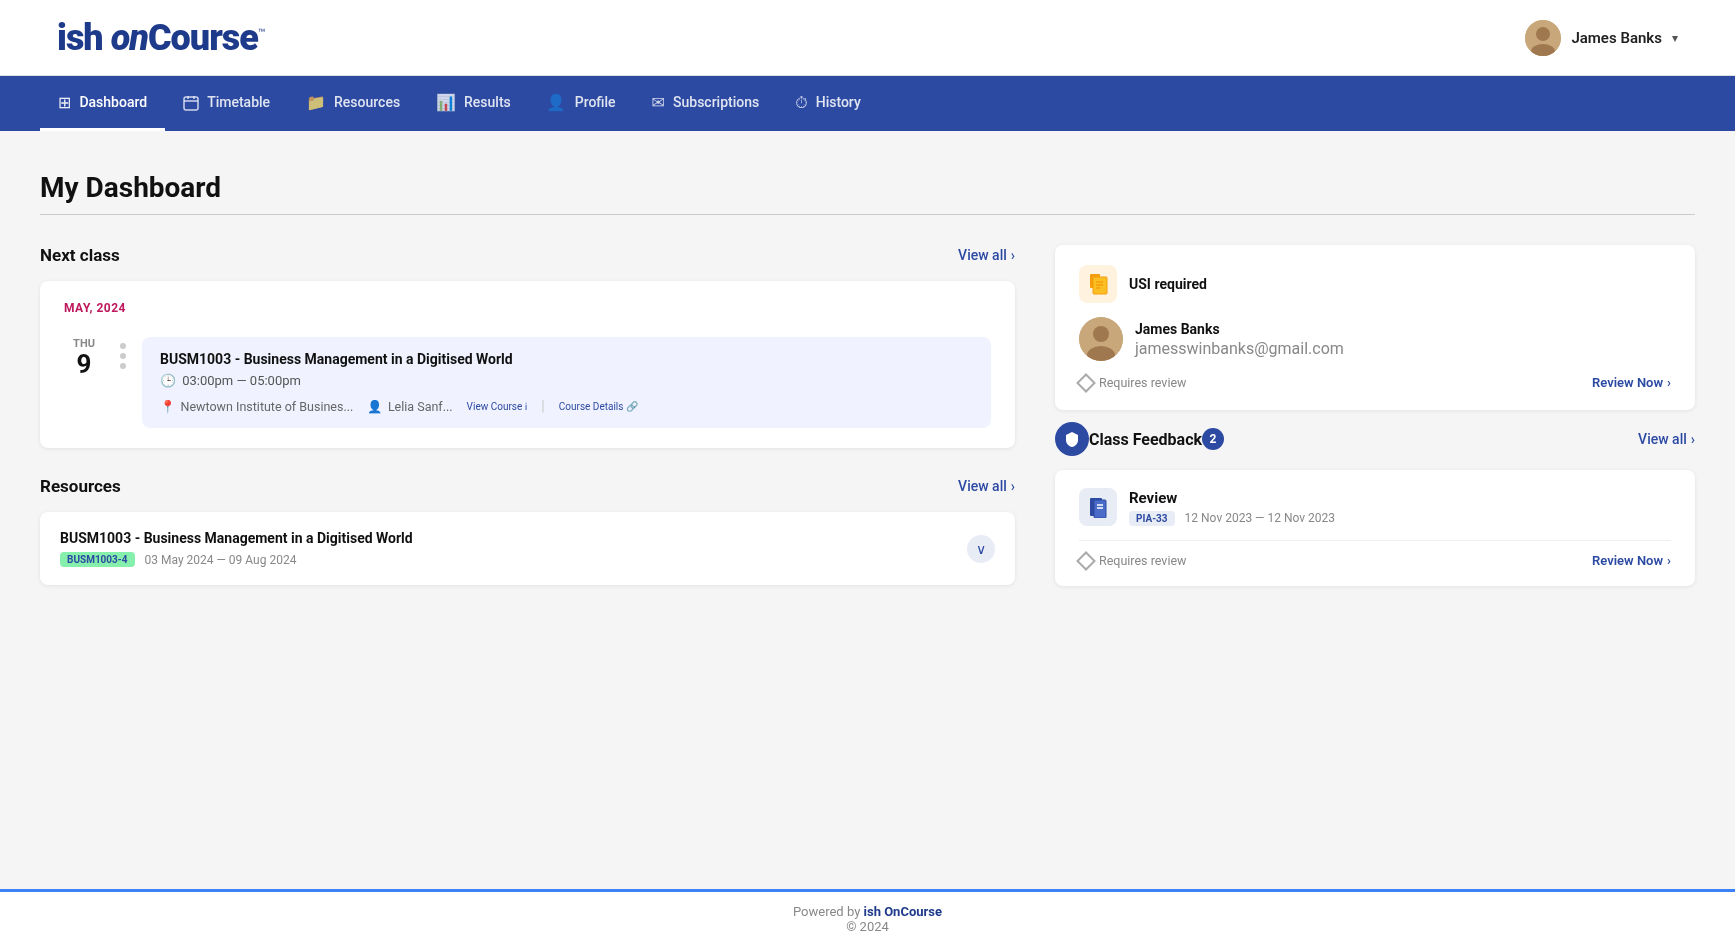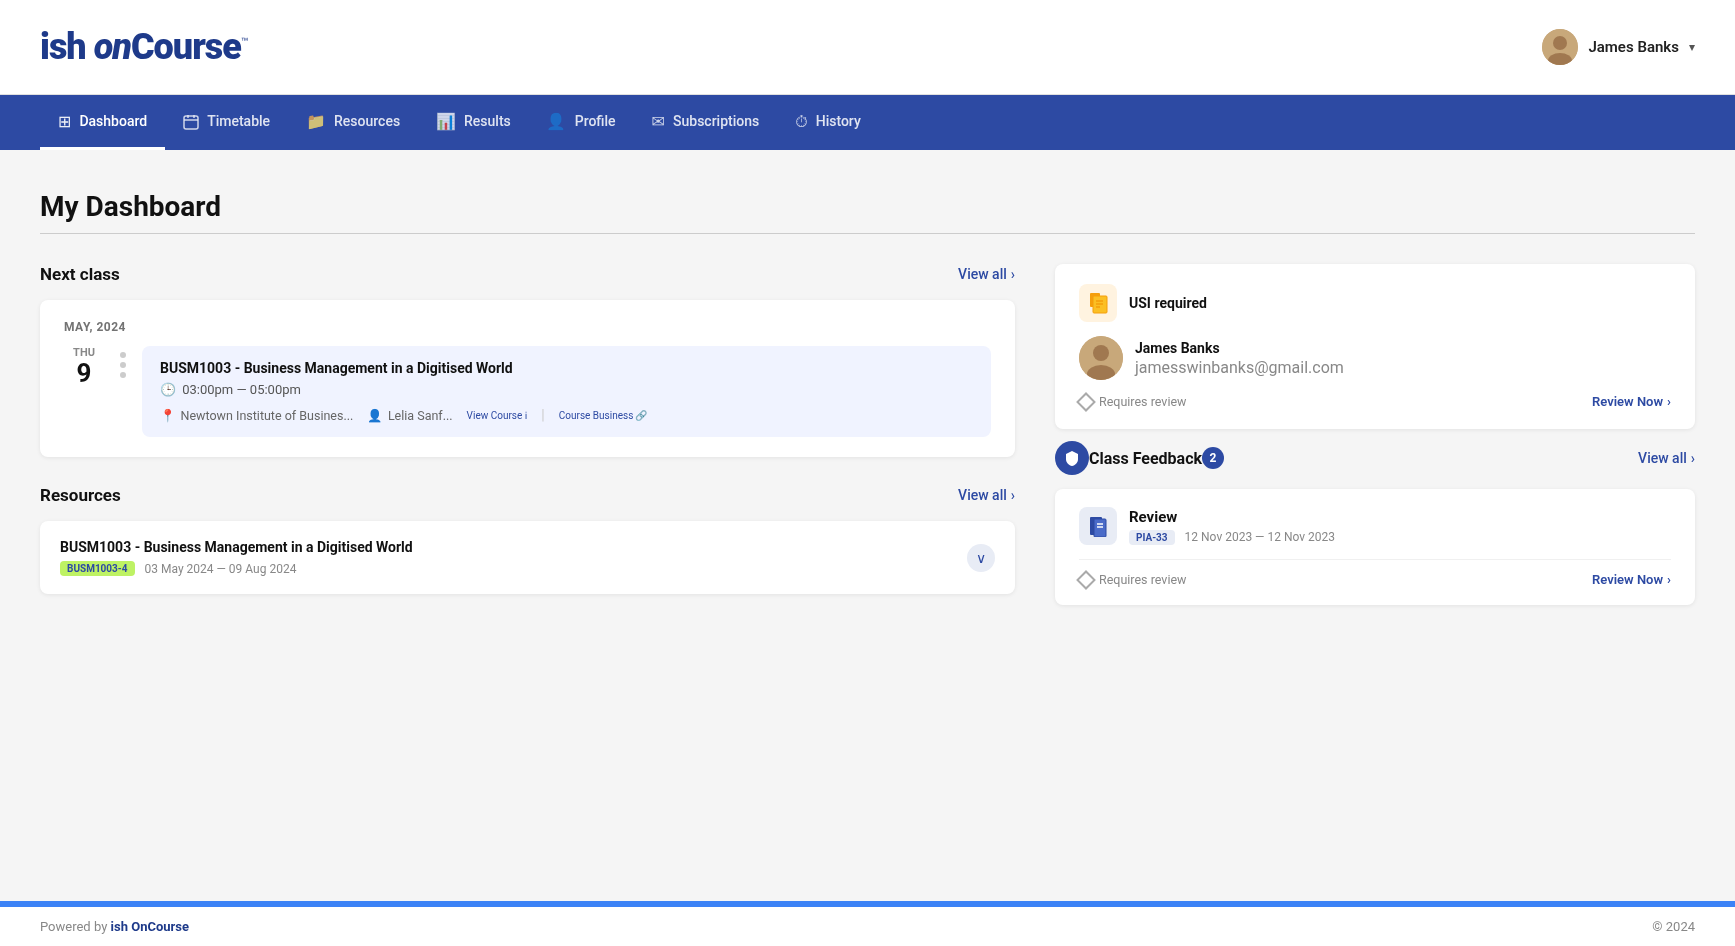--- a/index.html
+++ b/index.html
@@ -4,22 +4,22 @@
   <style>
     * { margin: 0; padding: 0; box-sizing: border-box; }
     body { font-family: -apple-system, BlinkMacSystemFont, 'Segoe UI', Roboto, sans-serif; background: #f5f5f5; color: #222; min-height: 946px; }
 
     
     .top-header {
       background: #fff;
       display: flex;
       align-items: center;
       justify-content: space-between;
-      padding: 0 40px;
-      height: 95px;
+      padding: 0 57px;
+      height: 76px;
       border-bottom: 1px solid #e0e0e0;
     }
     .logo {
       font-size: 36px;
       font-weight: 900;
       color: #1e3a8a;
       letter-spacing: -1px;
     }
     .logo span { color: #1e3a8a; }
     .user-info {
@@ -129,23 +129,23 @@
     .next-class-card {
       background: #fff;
       border-radius: 8px;
       padding: 20px 24px;
       box-shadow: 0 1px 4px rgba(0,0,0,0.08);
       margin-bottom: 8px;
     }
     .date-label {
       font-size: 12px;
       font-weight: 700;
-      color: #737373;
+      color: #be185d;
       letter-spacing: 0.5px;
-      margin-bottom: 12px;
+      margin-bottom: 22px;
     }
     .class-row {
       display: flex;
       align-items: flex-start;
       gap: 16px;
     }
     .day-block {
       display: flex;
       flex-direction: column;
       align-items: center;
@@ -237,21 +237,21 @@
       font-weight: 700;
       color: #111;
       margin-bottom: 6px;
     }
     .resource-meta {
       display: flex;
       align-items: center;
       gap: 10px;
     }
     .resource-tag {
-      background: #bef264;
+      background: #86efac;
       color: #2d4aa3;
       font-size: 10px;
       font-weight: 700;
       padding: 2px 7px;
       border-radius: 4px;
     }
     .resource-date {
       font-size: 12px;
       color: #888;
     }
@@ -458,27 +458,28 @@
       padding-top: 12px;
     }
 
     
     .page-footer {
       position: fixed;
       bottom: 0;
       left: 0;
       right: 0;
       background: #fff;
-      border-top: 6px solid #3b82f6;
+      border-top: 3px solid #3b82f6;
       padding: 12px 40px;
       display: flex;
       align-items: center;
       justify-content: space-between;
       font-size: 13px;
       color: #888;
+      flex-direction: column;
     }
     .footer-brand {
       color: #888;
     }
     .footer-brand strong {
       color: #1e3a8a;
       font-weight: 700;
     }
   </style>
 </head>
@@ -581,21 +582,21 @@
               <span class="meta-item">
                 <span>👤</span>
                 <span>Lelia Sanf...</span>
               </span>
               <a class="meta-link">
                 <span>View Course</span>
                 <span> ℹ</span>
               </a>
               <span class="meta-sep">|</span>
               <a class="meta-link">
-                <span>Course Business</span>
+                <span>Course Details</span>
                 <span> 🔗</span>
               </a>
             </div>
           </div>
         </div>
       </div>
 
       <div class="resources-section">
         <div class="section-header">
           <span class="section-title">Resources</span>

